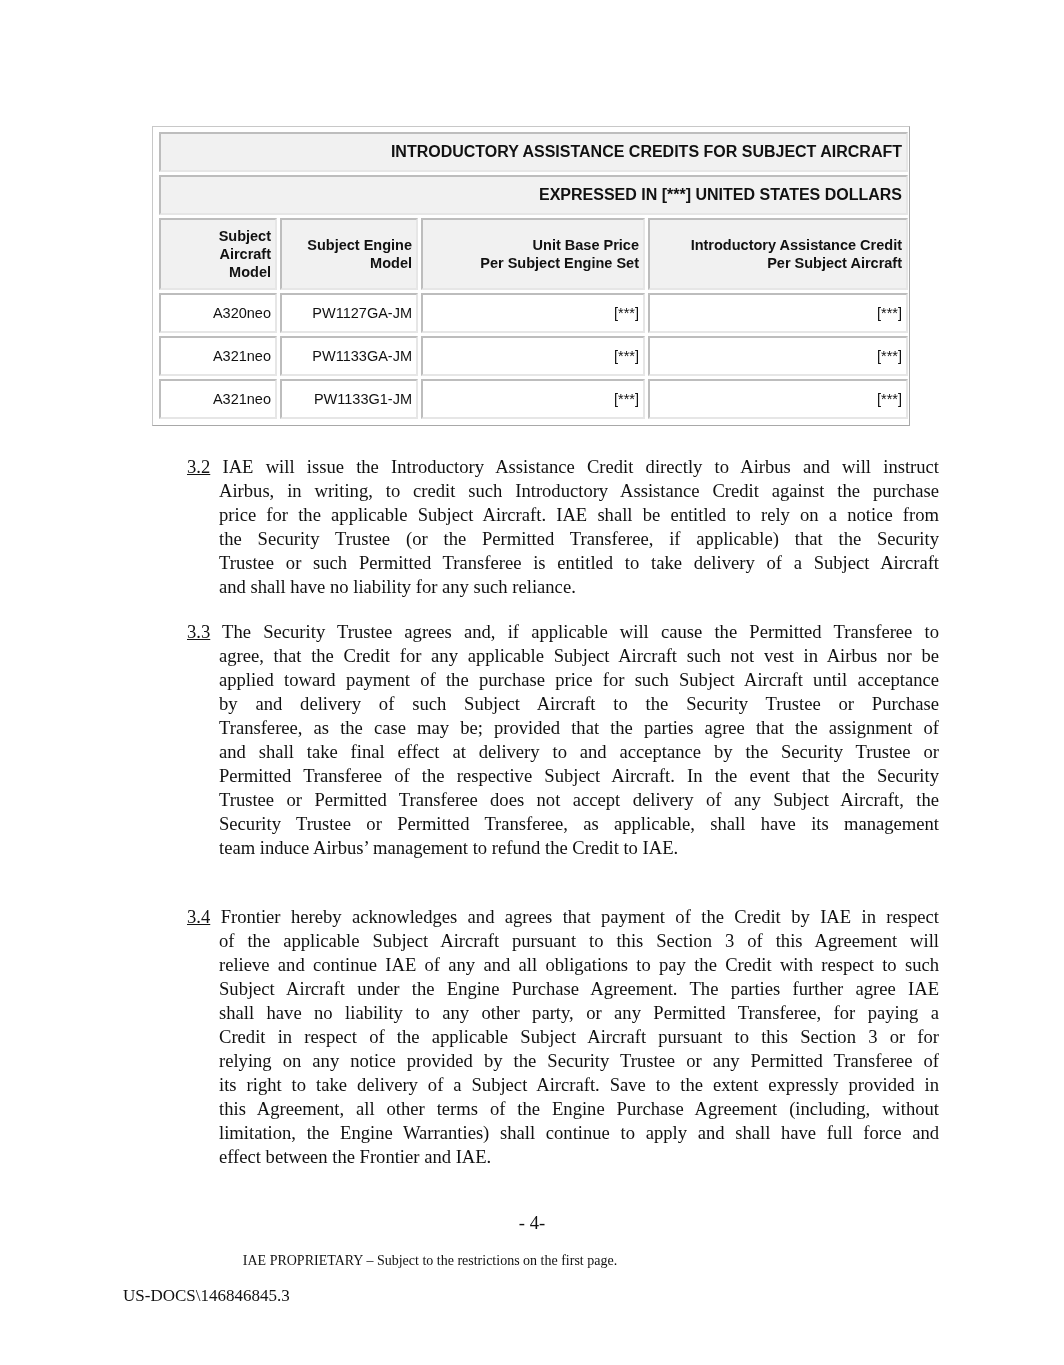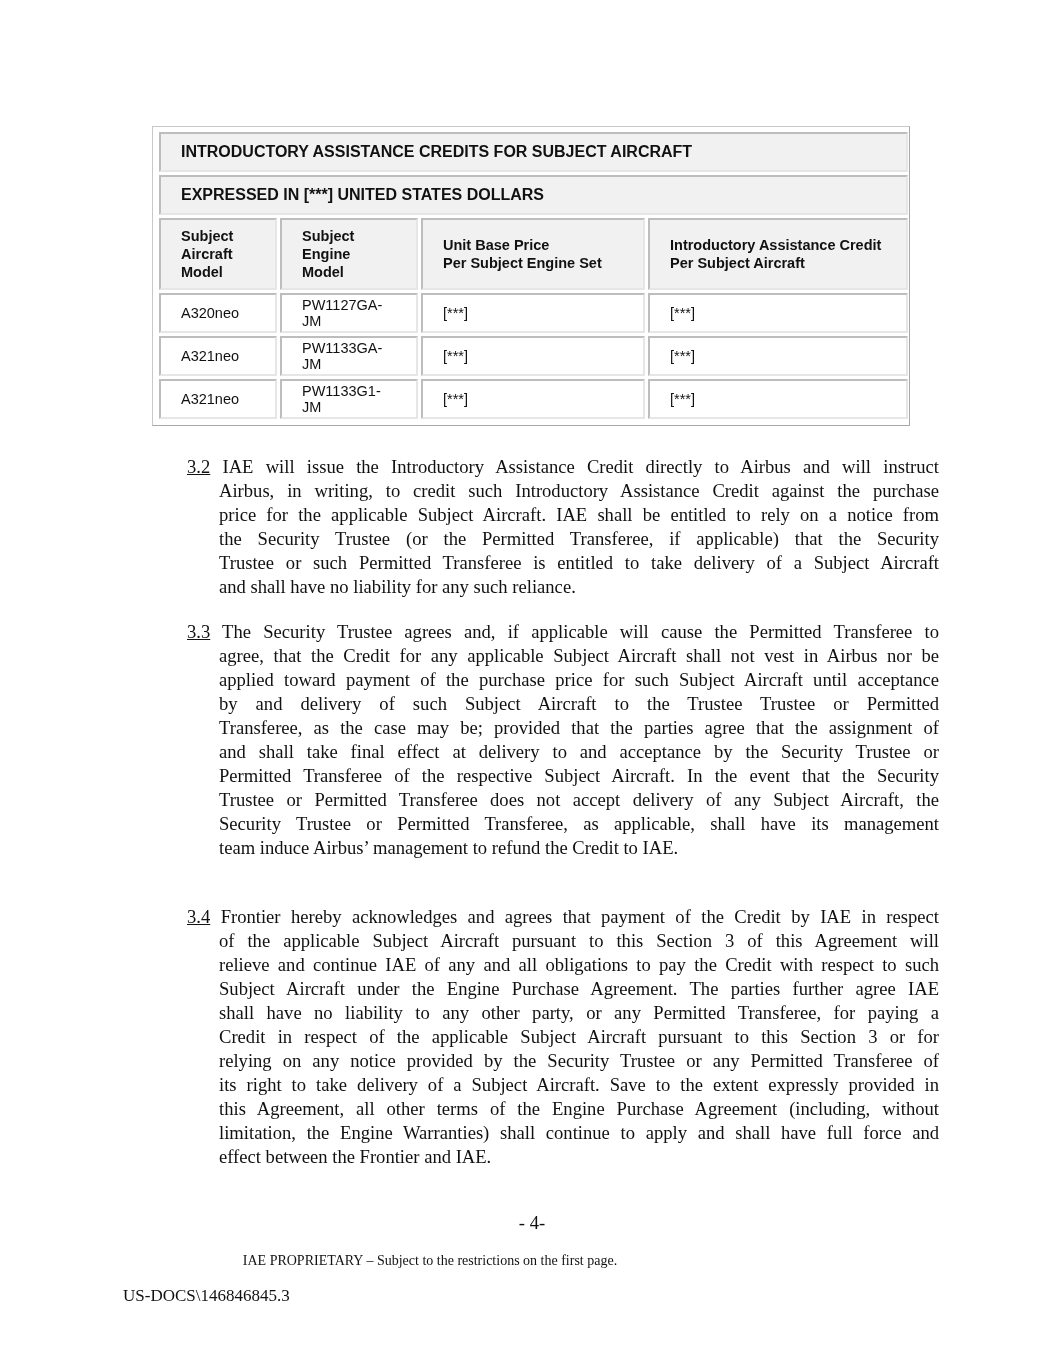--- a/index.html
+++ b/index.html
@@ -10,21 +10,21 @@
   .credit-table-wrap {
     position: absolute; left: 152px; top: 126px; width: 758px;
     border: 1px solid #c8c8c8; border-right-color: #a8a8a8; border-bottom-color: #a8a8a8;
     padding: 2px 3px 3px 3px; box-sizing: border-box; background: #fff;
   }
   table.credit-table { border-collapse: separate; border-spacing: 3px; width: 100%; table-layout: fixed;
     font-family: "Liberation Sans", sans-serif; color: #111; }
   table.credit-table td, table.credit-table th {
     border: 2px solid #f4f4f4; border-top-color: #bdbdbd; border-left-color: #bdbdbd;
     border-right-color: #e6e6e6; border-bottom-color: #e6e6e6;
-    text-align: left; vertical-align: middle; padding: 0 20px;
+    text-align: right; vertical-align: middle; padding: 0 4px;
   }
   .hdr { background: #f1f1f1; font-weight: bold; }
   .title-row td { height: 36px; font-size: 16px; font-weight: bold; }
   .sub-row td { height: 36px; font-size: 16px; font-weight: bold; }
   .col-head td { height: 68px; font-size: 14.5px; line-height: 18px; font-weight: bold; }
   .data-row td { height: 36px; font-size: 14.5px; background: #fff; font-weight: normal; }
 
   
   .para {
     position: absolute; left: 187px; width: 752px;
@@ -109,23 +109,23 @@
     <span class="line first"><span class="num">3.2</span><span> IAE will issue the Introductory Assistance Credit directly to Airbus and will instruct</span></span>
     <span class="line indent">Airbus, in writing, to credit such Introductory Assistance Credit against the purchase</span>
     <span class="line indent">price for the applicable Subject Aircraft.  IAE shall be entitled to rely on a notice from</span>
     <span class="line indent">the Security Trustee (or the Permitted Transferee, if applicable) that the Security</span>
     <span class="line indent">Trustee or such Permitted Transferee is entitled to take delivery of a Subject Aircraft</span>
     <span class="line indent last">and shall have no liability for any such reliance.</span>
   </div>
 
   <div class="para" style="top:620px;">
     <span class="line first"><span class="num">3.3</span><span> The Security Trustee agrees and, if applicable will cause the Permitted Transferee to</span></span>
-    <span class="line indent">agree, that the Credit for any applicable Subject Aircraft shall not vest in Airbus nor be</span>
+    <span class="line indent">agree, that the Credit for any applicable Subject Aircraft such not vest in Airbus nor be</span>
     <span class="line indent">applied toward payment of the purchase price for such Subject Aircraft until acceptance</span>
-    <span class="line indent">by and delivery of such Subject Aircraft to the Trustee Trustee or Permitted</span>
+    <span class="line indent">by and delivery of such Subject Aircraft to the Security Trustee or Purchase</span>
     <span class="line indent">Transferee, as the case may be; provided that the parties agree that the assignment of</span>
     <span class="line indent">and shall take final effect at delivery to and acceptance by the Security Trustee or</span>
     <span class="line indent">Permitted Transferee of the respective Subject Aircraft. In the event that the Security</span>
     <span class="line indent">Trustee or Permitted Transferee does not accept delivery of any Subject Aircraft, the</span>
     <span class="line indent">Security Trustee or Permitted Transferee, as applicable, shall have its management</span>
     <span class="line indent last">team induce Airbus’ management to refund the Credit to IAE.</span>
   </div>
 
   <div class="para" style="top:905px;">
     <span class="line first"><span class="num">3.4</span><span> Frontier hereby acknowledges and agrees that payment of the Credit by IAE in respect</span></span>

